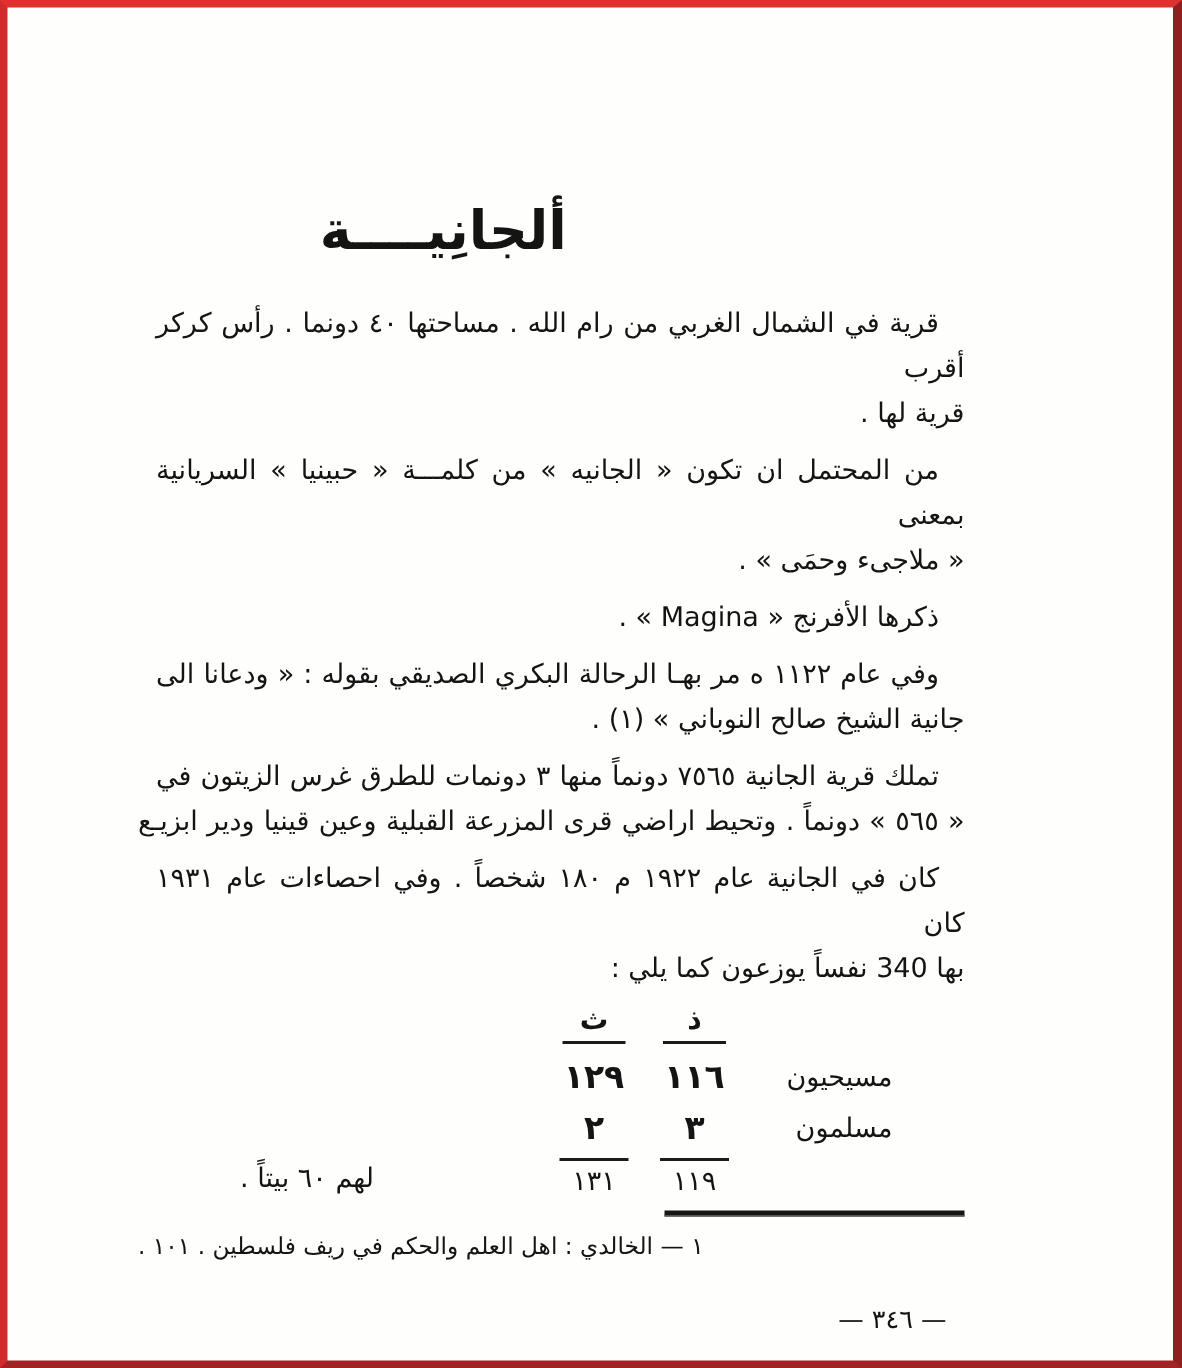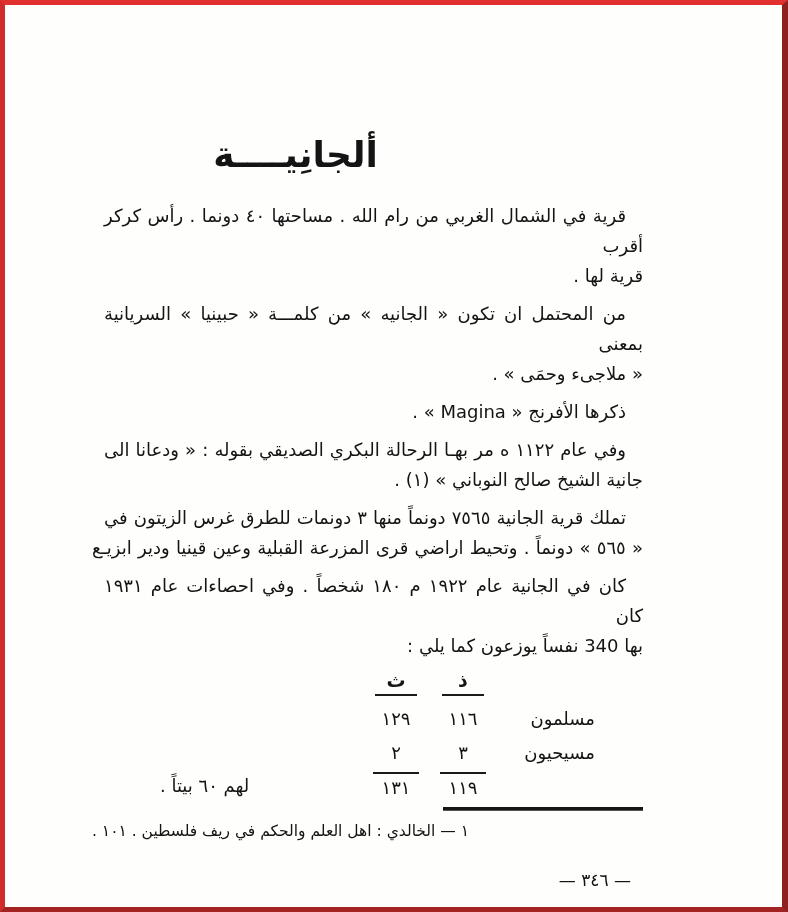--- a/index.html
+++ b/index.html
@@ -52,21 +52,21 @@
     font-size:18px;
   }
   .c-col{display:flex;flex-direction:column;}
   .c-col.labels{width:97px;}
   .c-col.males{width:70px;}
   .c-col.females{width:64px;}
   .c-head{height:34px;text-align:center;font-weight:bold;font-size:19px;line-height:22px;}
   .c-head .head-rule{display:block;width:42px;height:2px;background:#1a1a1a;margin:3px auto 0;}
   .c-cell{height:34px;line-height:32px;}
   .c-cell.label{text-align:right;}
-  .c-cell.num{text-align:center;font-size:18px;letter-spacing:1px;}
+  .c-cell.num{text-align:center;font-size:22px;letter-spacing:1px;font-weight:bold;}
   .sum-rule{width:46px;height:2px;background:#1a1a1a;margin:1px auto 1px;}
   .c-cell.total{height:28px;line-height:26px;text-align:center;letter-spacing:1px;}
   .houses{
     position:absolute;
     left:68px;top:102px;
     font-size:18px;line-height:30px;
     white-space:nowrap;
   }
   .footnote-rule{
     width:200px;height:3px;background:#161616;
@@ -119,22 +119,22 @@
     </div>
 
     <div class="para">
       <div class="line first fill">كان في الجانية عام ١٩٢٢ م ١٨٠ شخصاً . وفي احصاءات عام ١٩٣١ كان</div>
       <div class="line last">بها 340 نفساً يوزعون كما يلي :</div>
     </div>
 
     <div class="census">
       <div class="c-col labels">
         <div class="c-head"></div>
+        <div class="c-cell label">مسيحيون</div>
         <div class="c-cell label">مسلمون</div>
-        <div class="c-cell label">مسيحيون</div>
       </div>
       <div class="c-col males">
         <div class="c-head">
           <span>ذ</span>
           <span class="head-rule"></span>
         </div>
         <div class="c-cell num">١١٦</div>
         <div class="c-cell num">٣</div>
         <div class="sum-rule"></div>
         <div class="c-cell total">١١٩</div>

